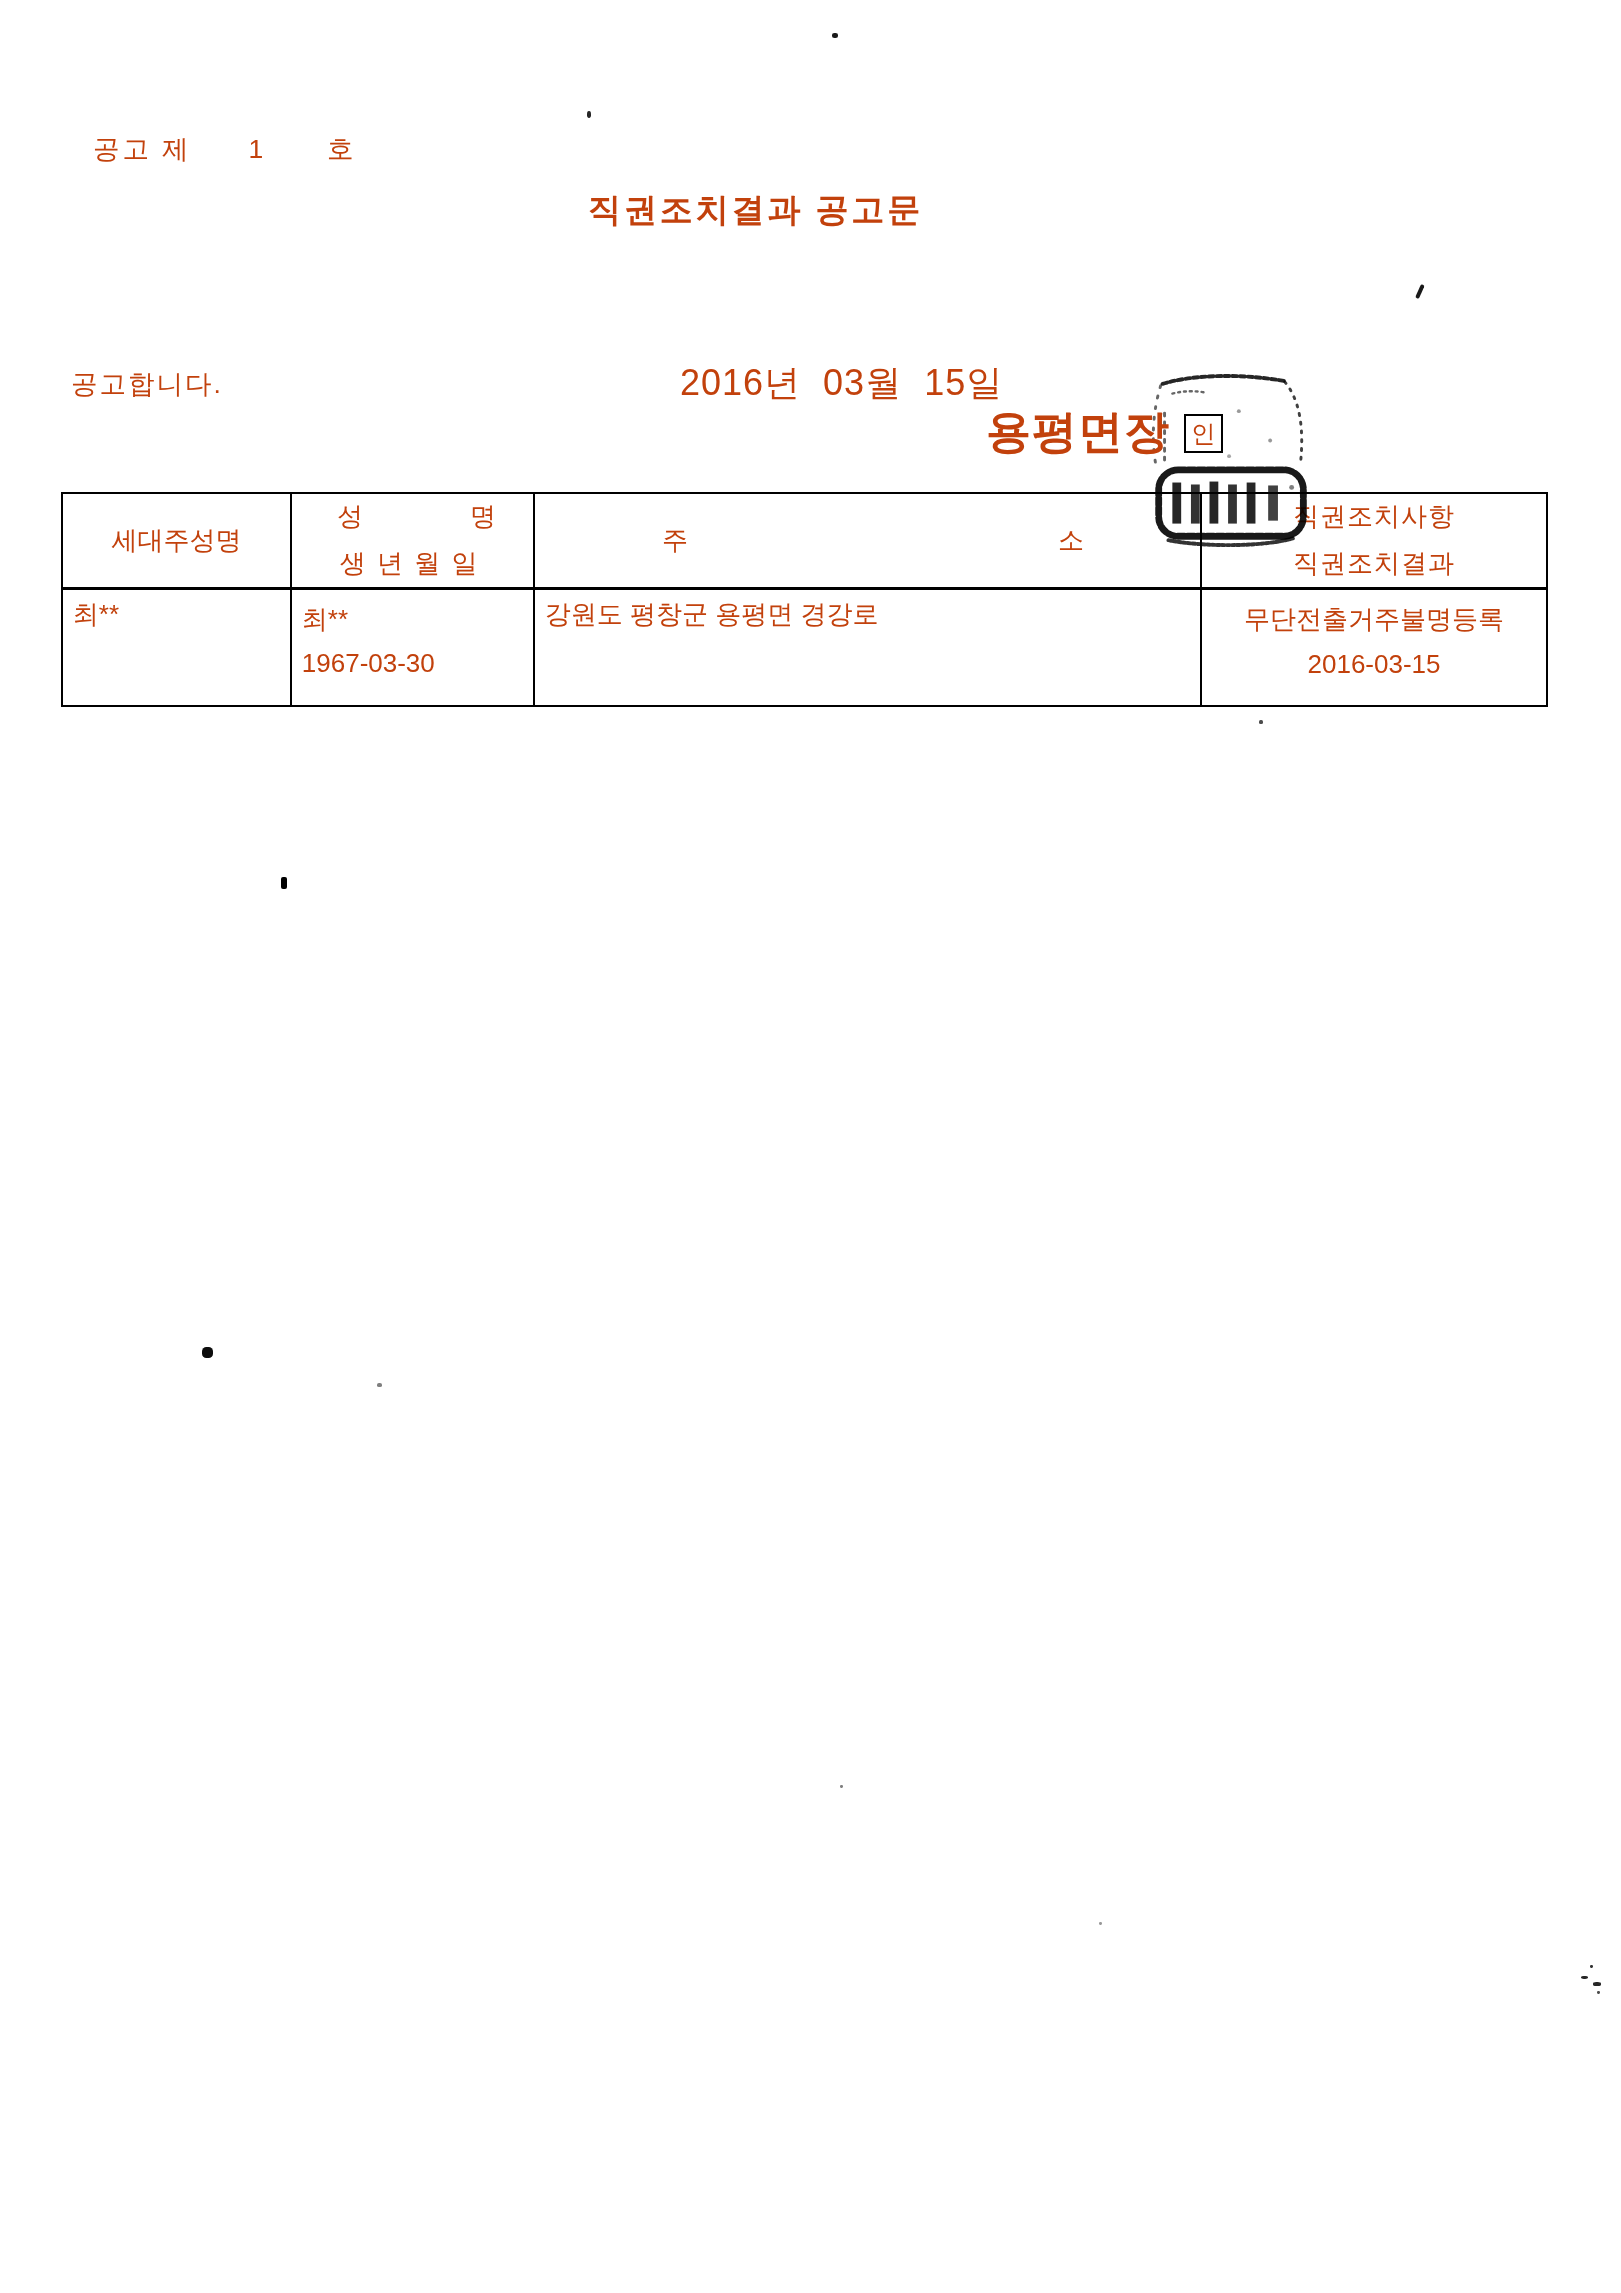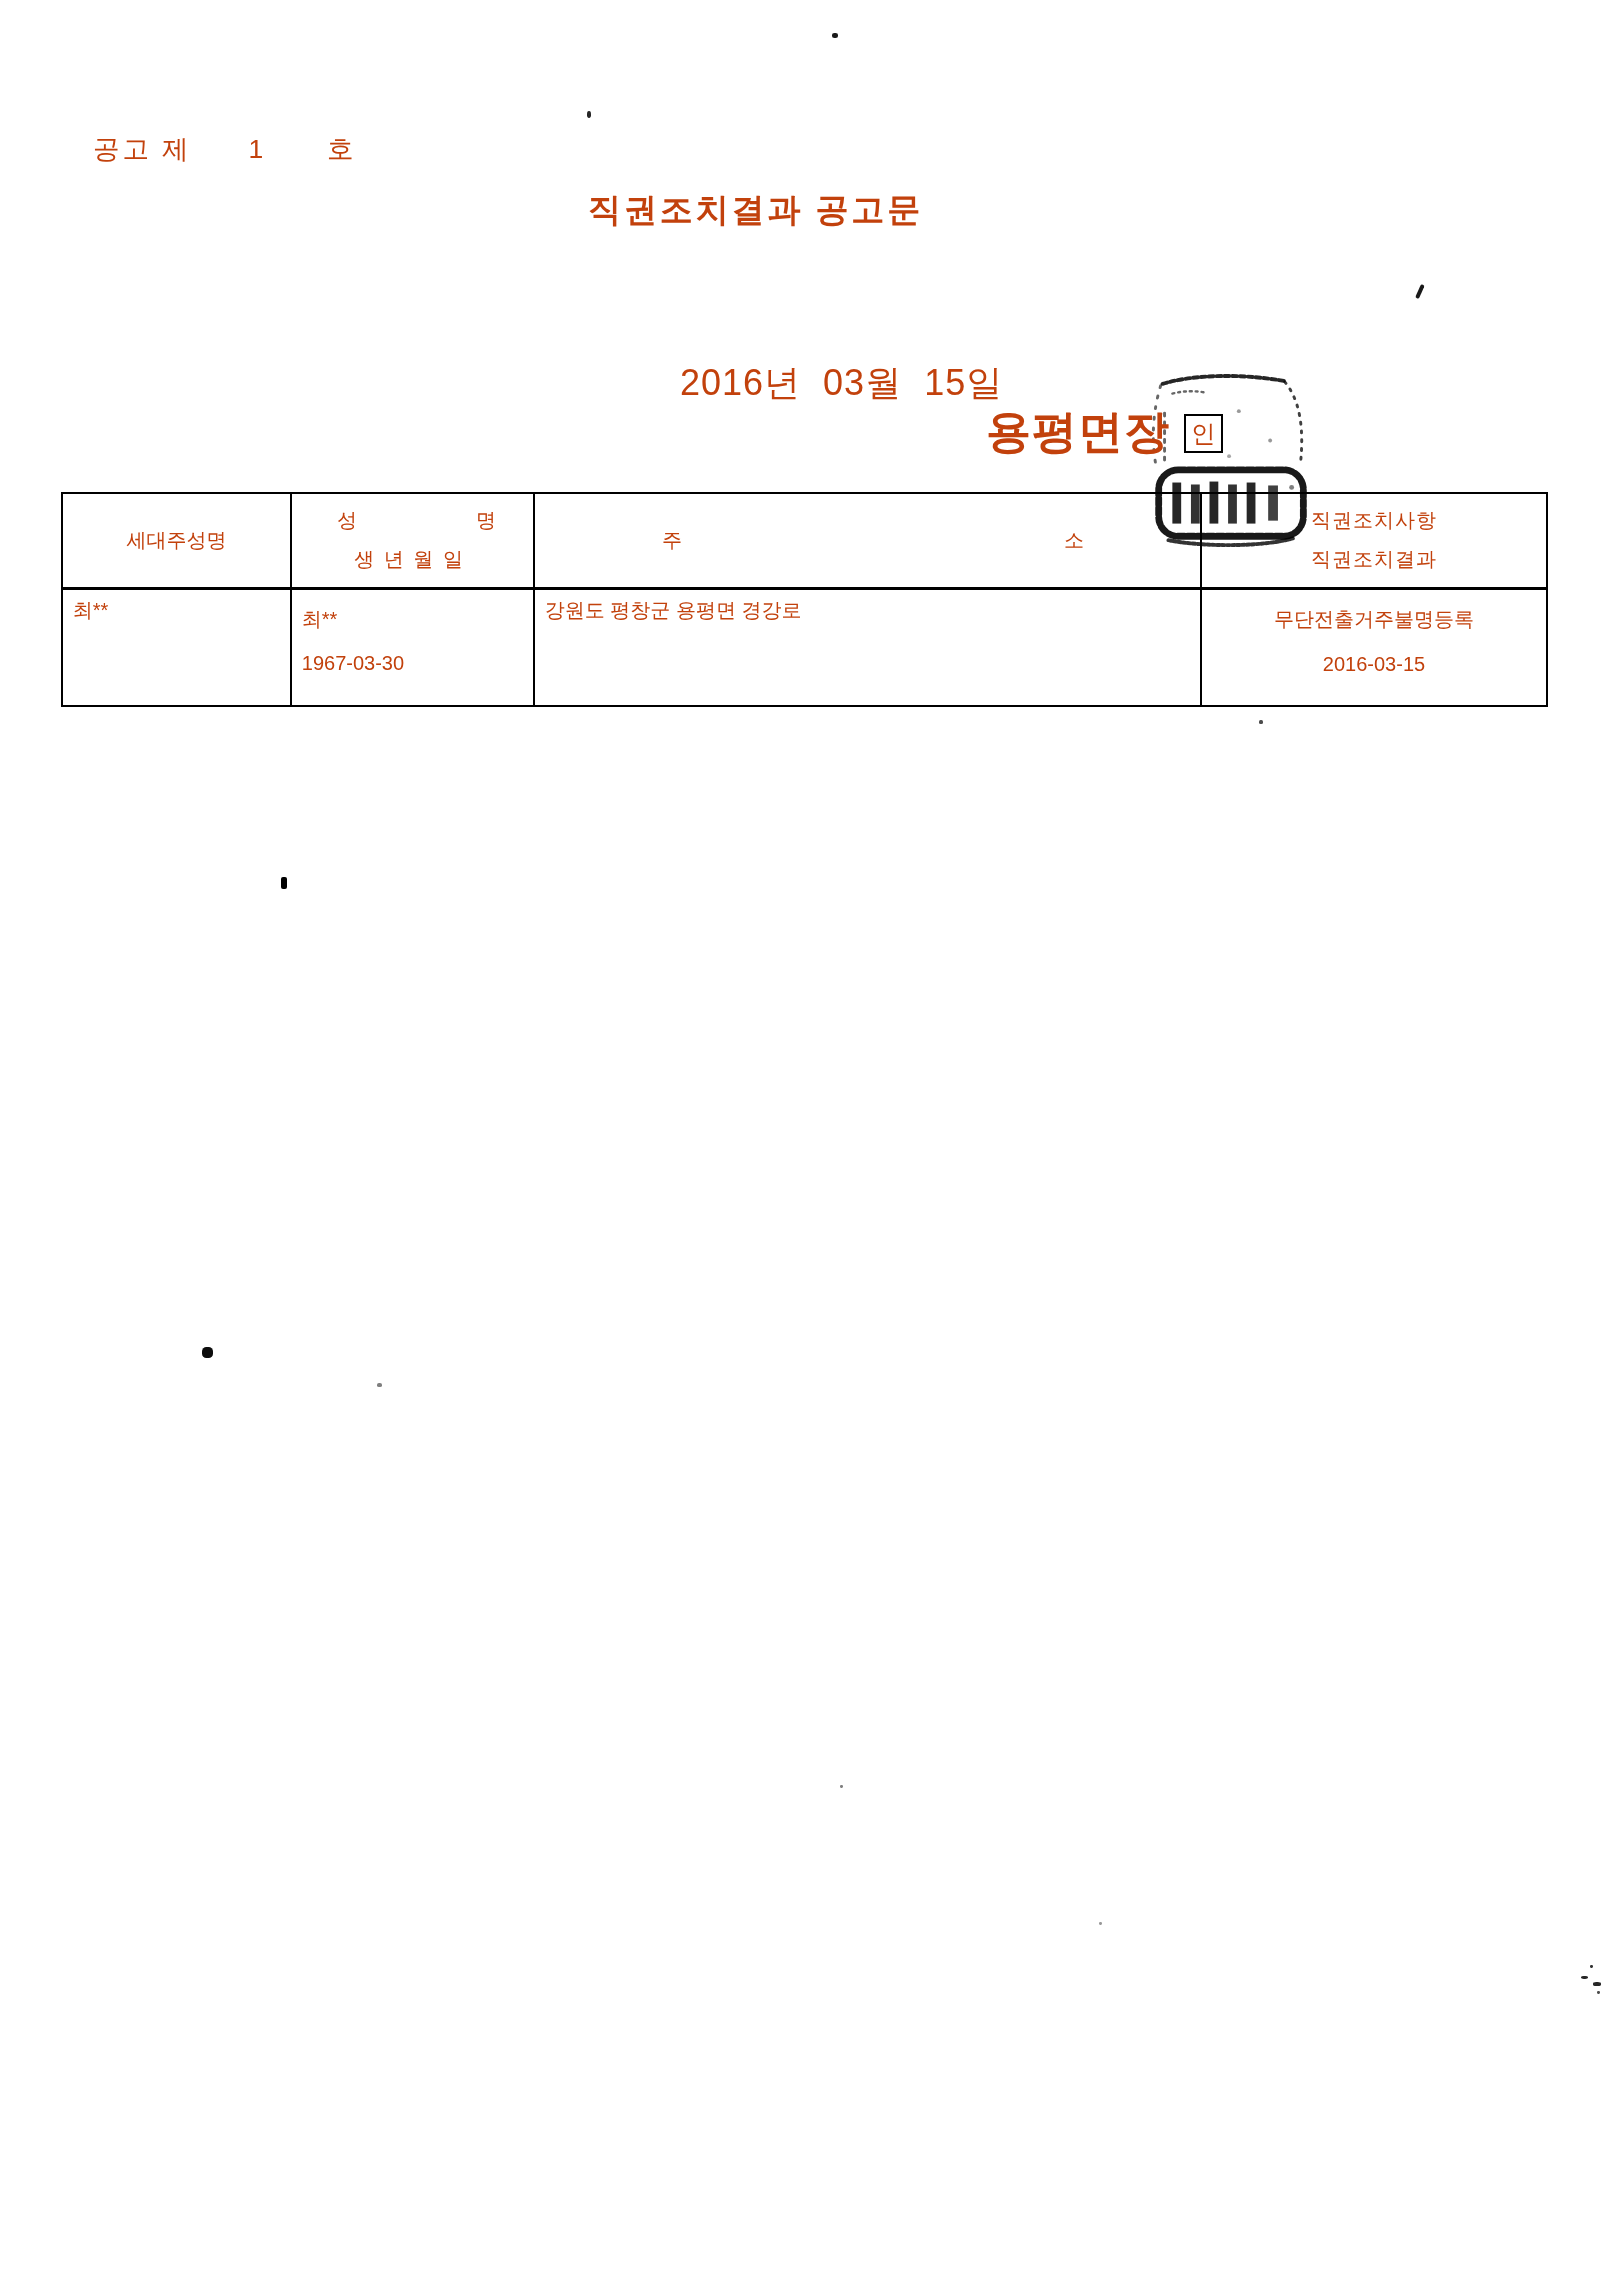--- a/index.html
+++ b/index.html
@@ -51,21 +51,21 @@
   
   .stamp {
     position:absolute; left:1145px; top:370px; z-index:5;
     width:174px; height:184px; pointer-events:none;
   }
   
   table.notice-table {
     position:absolute; left:61px; top:492px; z-index:2;
     width:1486px;
     border-collapse:collapse; table-layout:fixed;
-    font-size:20px;
+    font-size:26px;
   }
   table.notice-table { border:2.9px solid #000; }
   table.notice-table th, table.notice-table td { border:2px solid #000; }
   table.notice-table thead tr { height:95px; }
   table.notice-table thead th { border-bottom:3.9px solid #000; font-weight:normal; vertical-align:middle; }
   table.notice-table tbody tr { height:118px; }
   table.notice-table tbody td { vertical-align:top; padding:7.8px 9.8px; }
   .hdr-two-line { display:flex; flex-direction:column; justify-content:center; gap:11.8px; }
   .hdr-spread { display:flex; justify-content:space-between; }
   .col2-spread { padding:0 37px 0 45px; }
@@ -94,20 +94,21 @@
 </head>
 <body>
 
 <div class="page">
 
   <div class="notice-line"><span>공고 제</span><span class="num">1</span><span>호</span></div>
 
   <div class="doc-title">직권조치결과 공고문</div>
 
   <div class="body-text">
+    <div class="l2">공고합니다.</div>
   </div>
 
   <div class="doc-date">2016년  03월  15일</div>
 
   <div class="signer">
     <span>용평면장</span>
     <span class="seal-box">
         <span>인</span>
       </span>
   </div>

